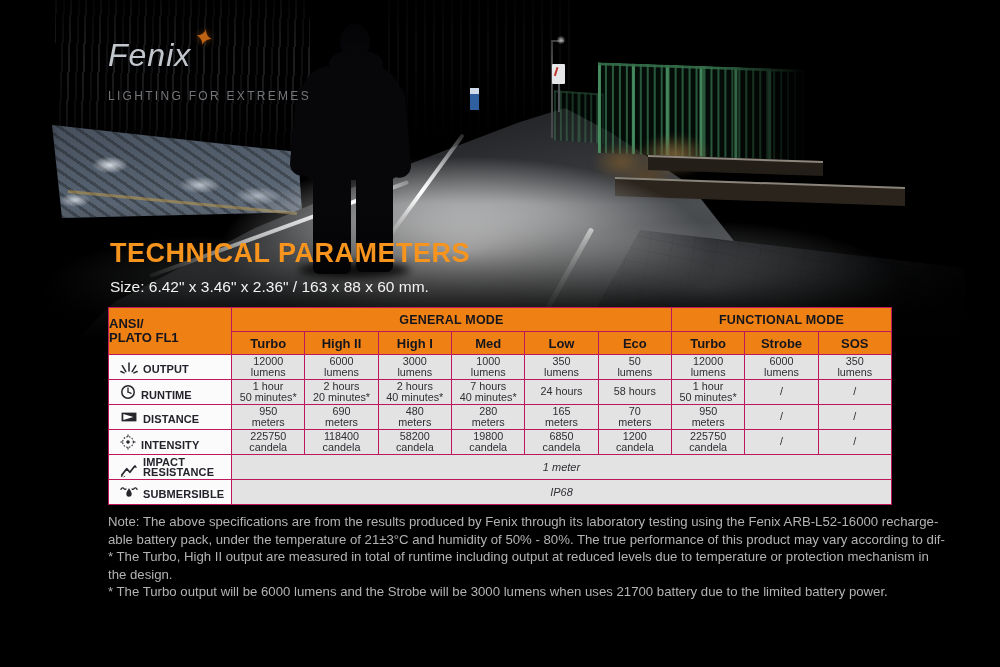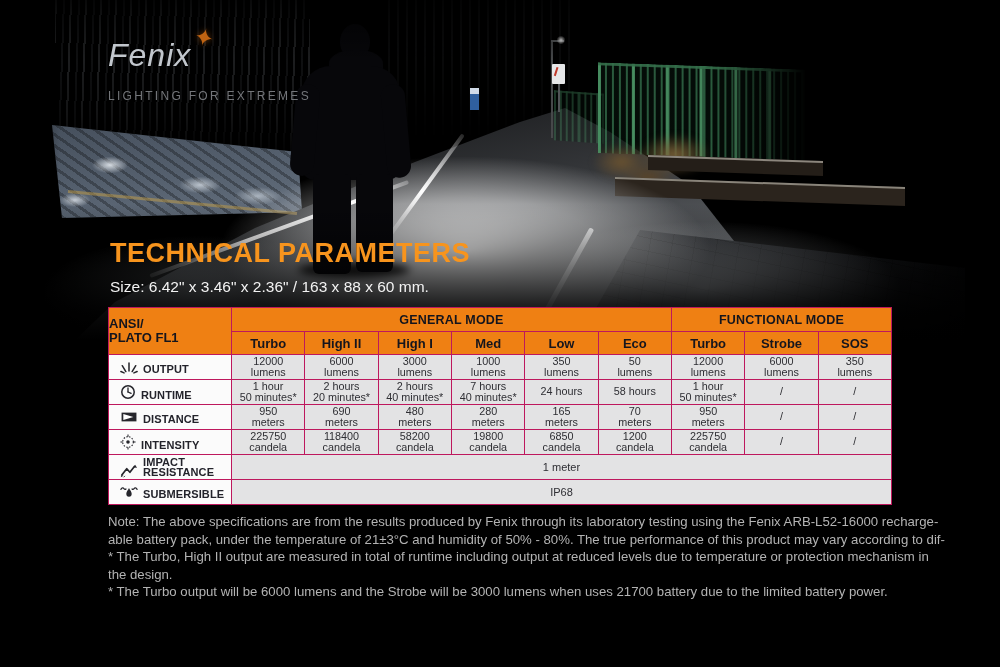--- a/index.html
+++ b/index.html
@@ -117,21 +117,21 @@
   .hdr{background:var(--hdr,#ef8013);color:#15151d;font-weight:bold;text-align:center;}
   .hdr-group{height:23px;font-size:12.5px;letter-spacing:.2px;}
   .hdr-mode{height:22px;font-size:13px;}
   .corner{white-space:pre-line;text-align:left;padding-left:20px;font-size:13px;line-height:14px;}
   td.lbl{background:#fbfbfb;height:24px;}
   .row-label{display:flex;align-items:flex-end;gap:5px;padding-left:11px;}
   .row-label svg{flex:0 0 auto;}
   .row-label .txt{font-size:11px;font-weight:bold;color:#23232b;white-space:pre-line;line-height:10.5px;letter-spacing:.1px;}
   td.cell{background:#e3e3e4;text-align:center;font-size:10.8px;line-height:11.5px;color:#2e2e33;
     white-space:pre-line;height:24px;}
-  td.spanv{background:#e3e3e4;text-align:center;font-size:11px;color:#2e2e33;height:23px;}
+  td.spanv{background:#e3e3e4;text-align:center;font-size:11px;color:#2e2e33;height:23px;font-style:italic;}
   
   .notes{margin-top:8px;color:#b3b3b3;font-size:13.2px;line-height:17.6px;}
   .notes div{white-space:nowrap;}
 </style>
 </head>
 <body>
 
 <div class="stage">
 
   <div class="photo">

